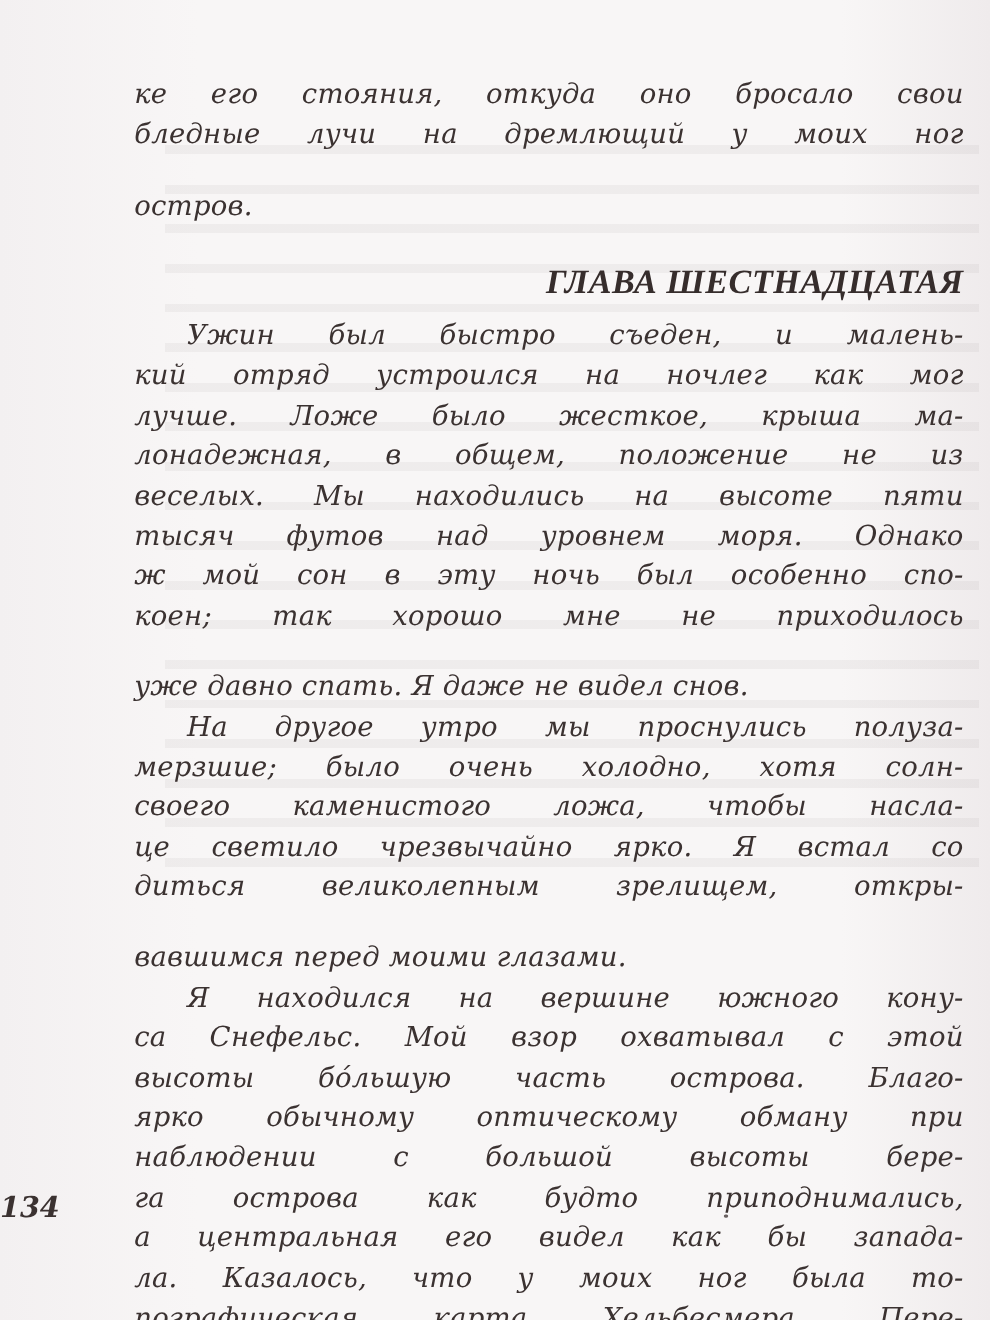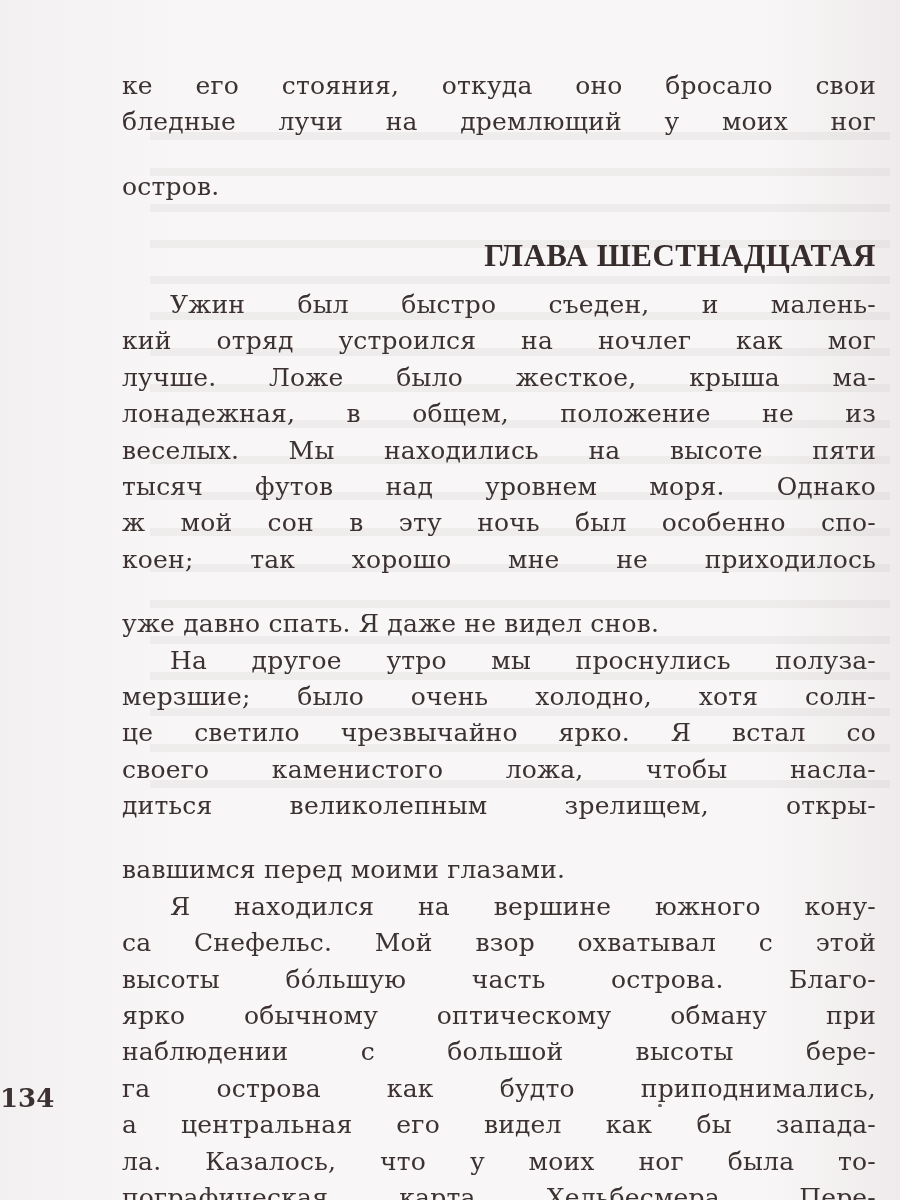--- a/index.html
+++ b/index.html
@@ -13,20 +13,21 @@
     background: #f6f3f3;
     position: relative;
     font-family: "DejaVu Serif", "Liberation Serif", serif;
     color: #3b3231;
   }
   .page {
     position: absolute;
     left: 0; top: 0;
     width: 900px; height: 1200px;
     background: linear-gradient(to right, #f3f0f1 0%, #f8f6f6 20%, #f8f6f6 85%, #efebec 100%);
+    font-style: italic;
   }
   .bleed {
     position: absolute;
     left: 150px; top: 110px;
     width: 740px; height: 700px;
     opacity: 0.06;
     background: repeating-linear-gradient(to bottom, transparent 0, transparent 22px, #5a5050 22px, #5a5050 30px, transparent 30px, transparent 36px);
     pointer-events: none;
   }
   .text-block {
@@ -105,22 +106,22 @@
     <span class="line">лучше. Ложе было жесткое, крыша ма-</span>
     <span class="line">лонадежная, в общем, положение не из</span>
     <span class="line">веселых. Мы находились на высоте пяти</span>
     <span class="line">тысяч футов над уровнем моря. Однако</span>
     <span class="line">ж мой сон в эту ночь был особенно спо-</span>
     <span class="line">коен; так хорошо мне не приходилось</span>
     <span class="line last">уже давно спать. Я даже не видел снов.</span>
 
     <span class="line indent">На другое утро мы проснулись полуза-</span>
     <span class="line">мерзшие; было очень холодно, хотя солн-</span>
+    <span class="line">своего каменистого ложа, чтобы насла-</span>
     <span class="line">це светило чрезвычайно ярко. Я встал со</span>
-    <span class="line">своего каменистого ложа, чтобы насла-</span>
     <span class="line">диться великолепным зрелищем, откры-</span>
     <span class="line last">вавшимся перед моими глазами.</span>
 
     <span class="line indent">Я находился на вершине южного кону-</span>
     <span class="line">са Снефельс. Мой взор охватывал с этой</span>
     <span class="line">высоты бо́льшую часть острова. Благо-</span>
     <span class="line">ярко обычному оптическому обману при</span>
     <span class="line">наблюдении с большой высоты бере-</span>
     <span class="line">га острова как будто приподнимались,</span>
     <span class="line">а центральная его видел как бы запада-</span>

